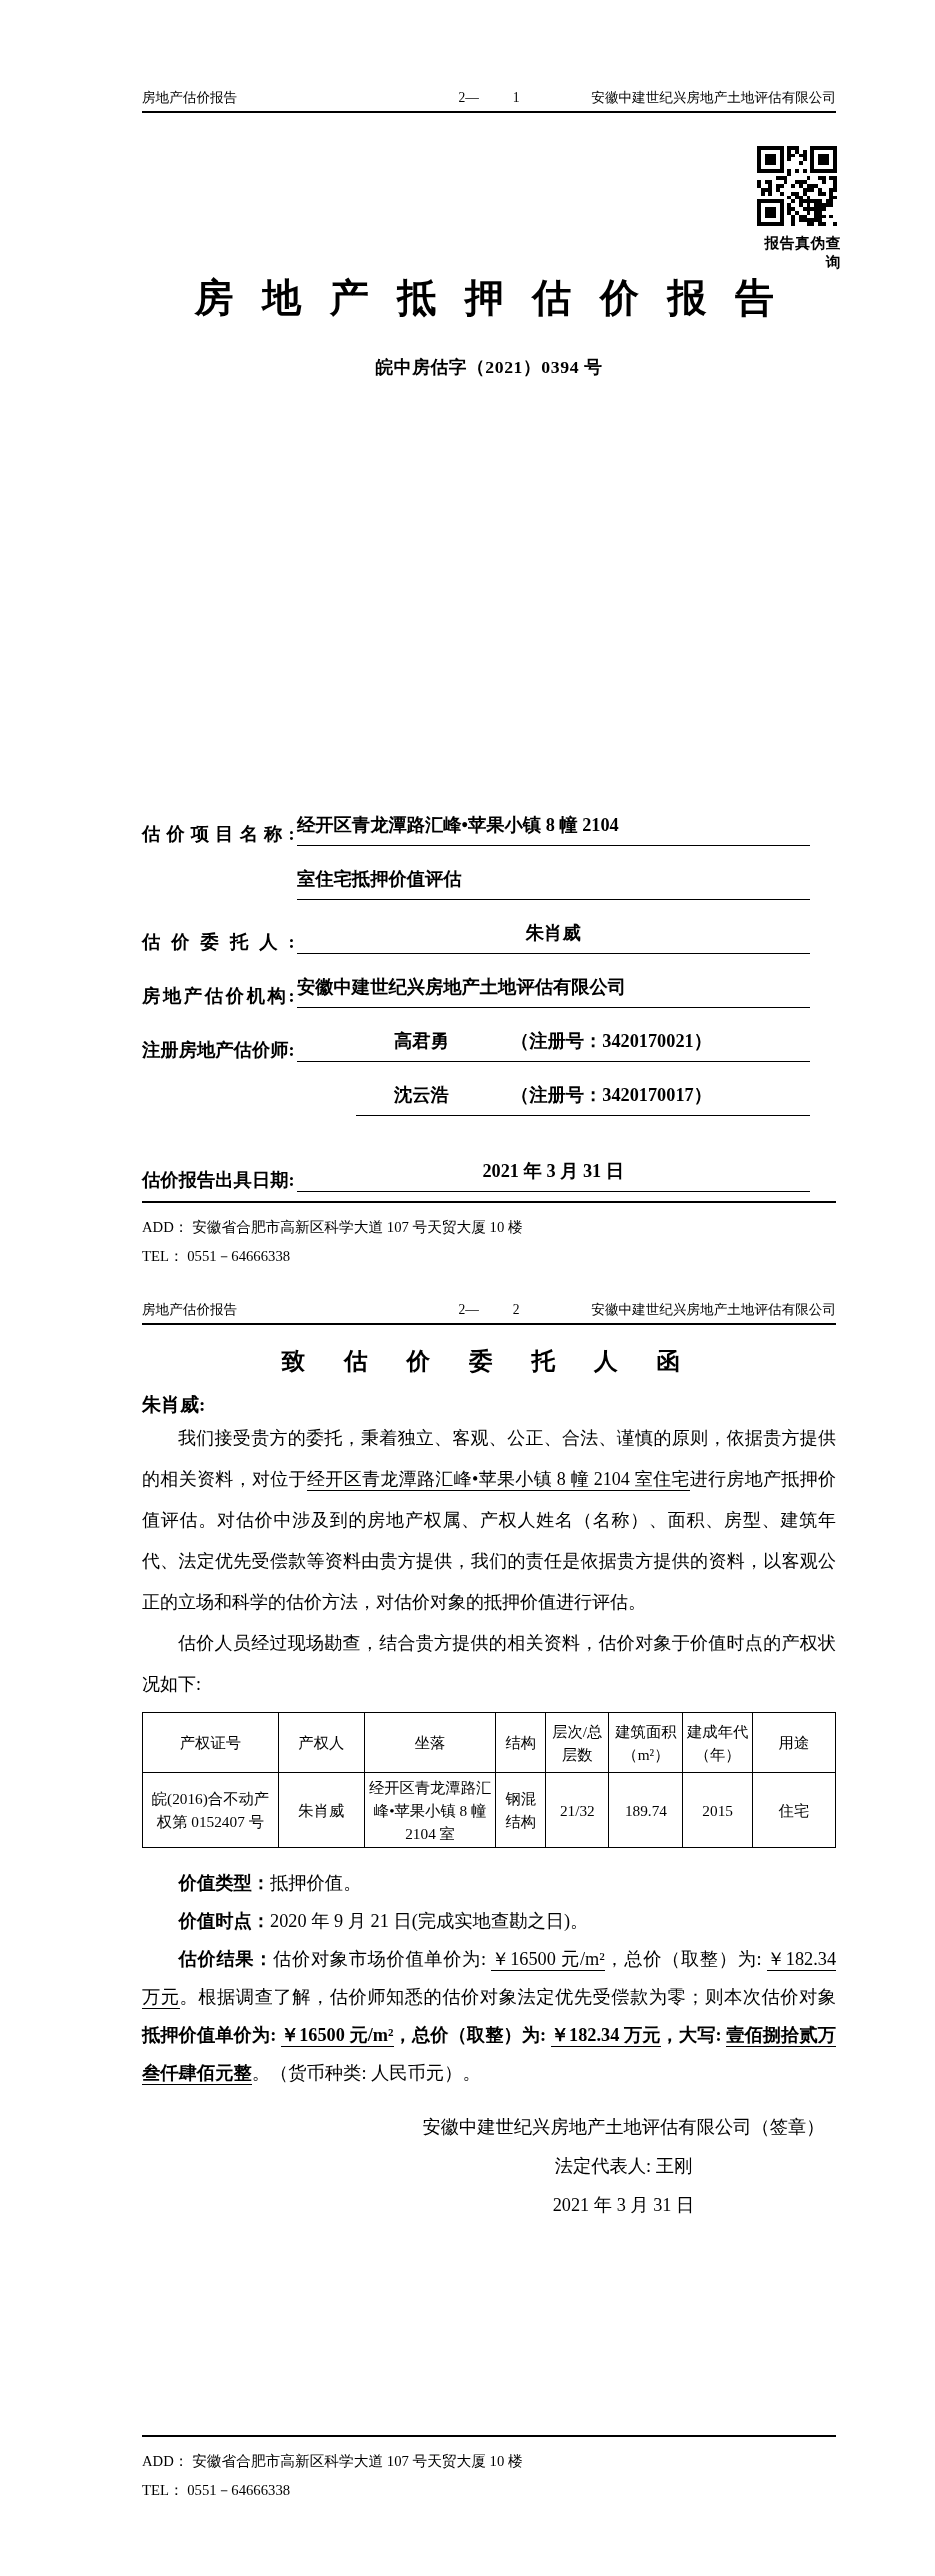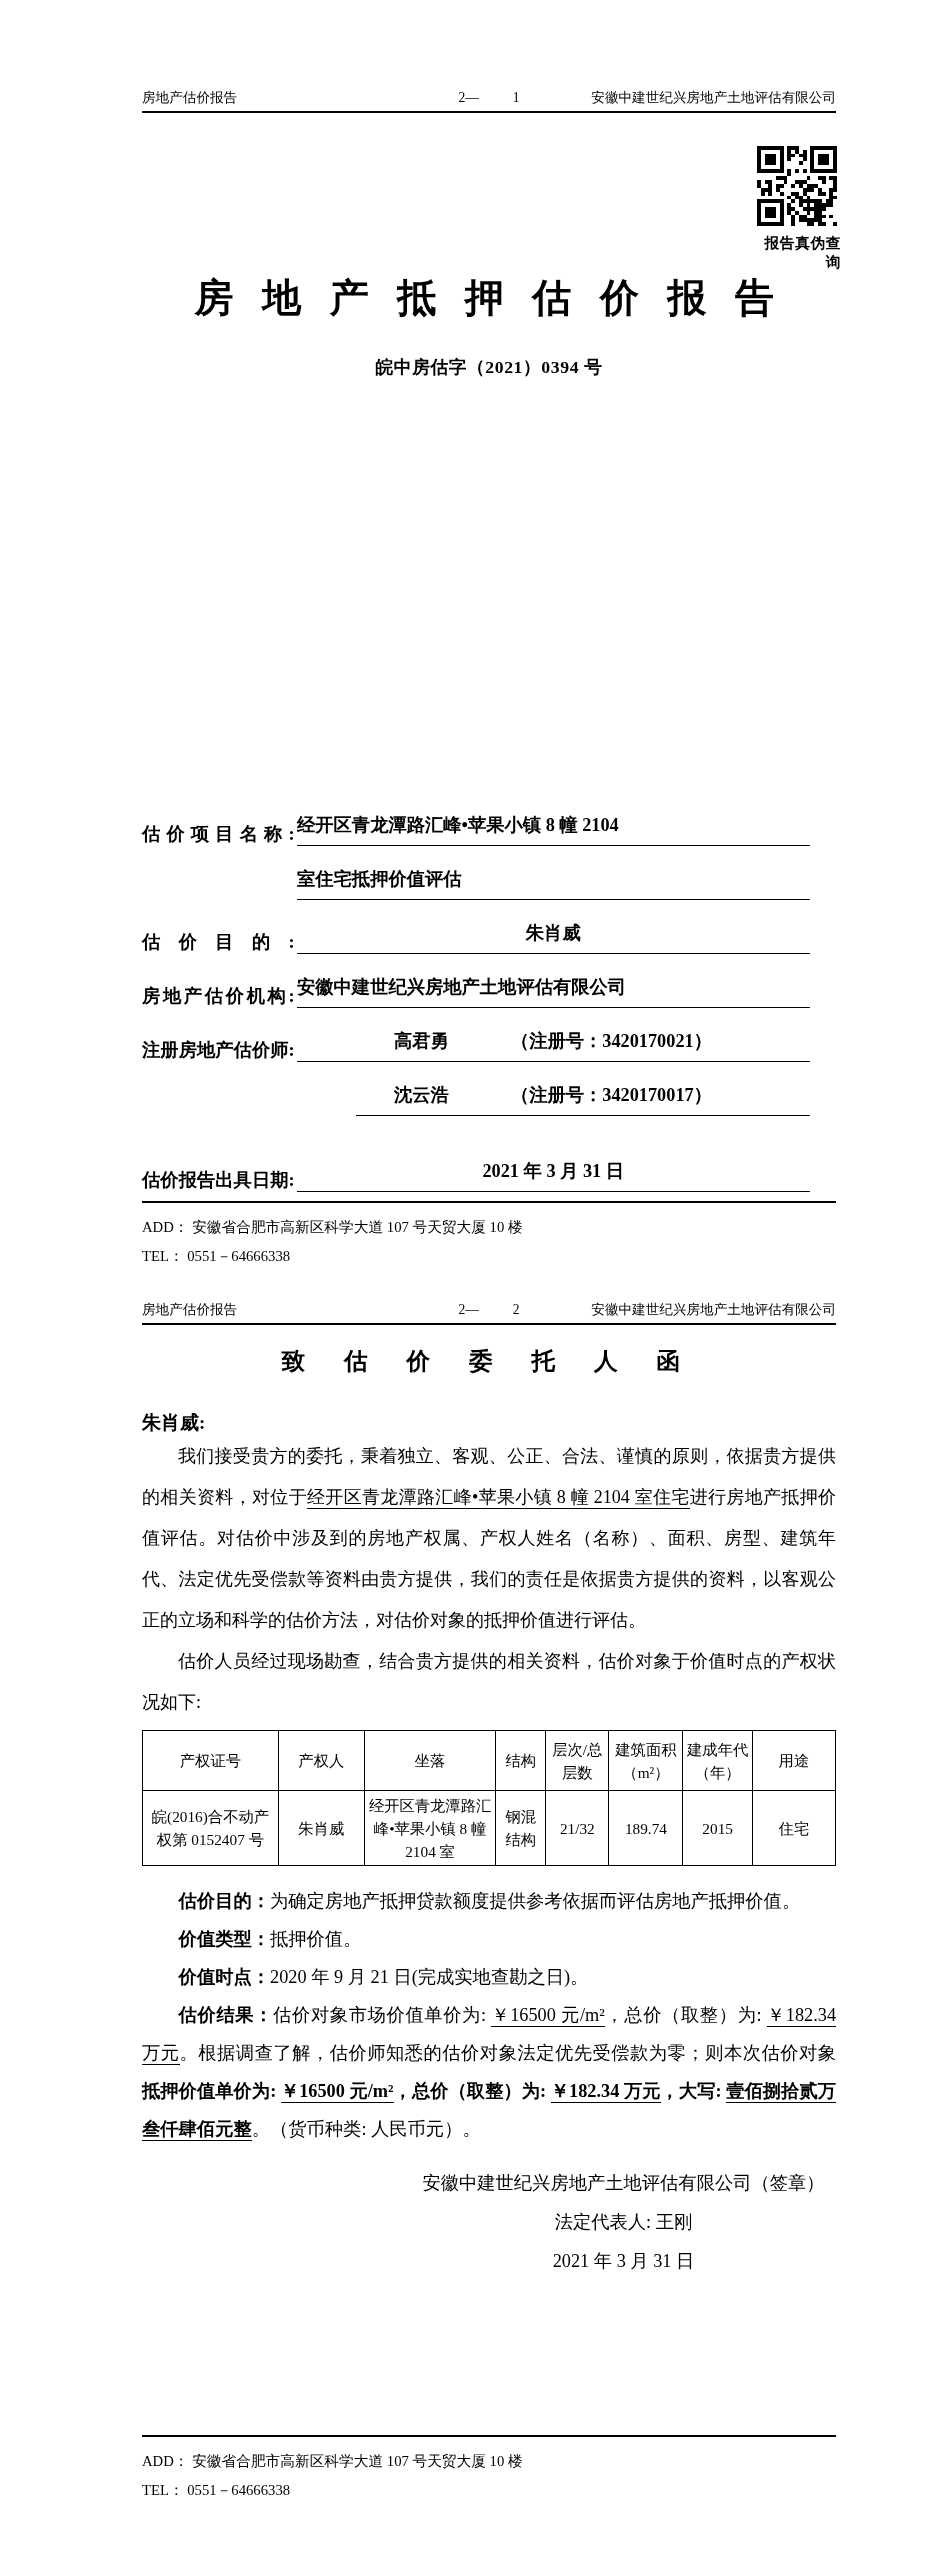--- a/index.html
+++ b/index.html
@@ -54,21 +54,21 @@
 
   
   .page-footer { position:absolute; left:142px; right:100px; border-top:2.4px solid #000; font-size:14.7px; }
   #page1 .page-footer { top:1201px; }
   #page2 .page-footer { top:1167px; }
   .page-footer .f1 { margin-top:15.3px; }
   .page-footer .f2 { margin-top:9.4px; }
 
   
   .letter-title { margin-top:20px; text-align:center; font-size:23.6px; font-weight:bold; letter-spacing:16.5px; white-space:nowrap; }
-  .salutation { margin-top:33px; font-size:19px; font-weight:bold; }
+  .salutation { margin-top:15px; font-size:19px; font-weight:bold; }
   .bodytext { font-size:18px; line-height:41px; text-align:justify; }
   .para { text-indent:2em; }
   .uline { border-bottom:1.8px solid #000; padding-bottom:0.6px; }
   .b { font-weight:bold; }
 
   table.prop {
     width:100%; border-collapse:collapse; margin-top:7px;
     font-size:15.3px; text-align:center; table-layout:fixed;
   }
   table.prop th, table.prop td {
@@ -327,21 +327,21 @@
   <div class="fields">
     <div class="frow">
       <span class="flabel">估价项目名称:</span>
       <span class="fline">经开区青龙潭路汇峰•苹果小镇 8 幢 2104</span>
     </div>
     <div class="frow">
       <span class="flabel"></span>
       <span class="fline">室住宅抵押价值评估</span>
     </div>
     <div class="frow">
-      <span class="flabel">估价目的:</span>
+      <span class="flabel">估价委托人:</span>
       <span class="fline center">朱肖威</span>
     </div>
     <div class="frow">
       <span class="flabel">房地产估价机构:</span>
       <span class="fline">安徽中建世纪兴房地产土地评估有限公司</span>
     </div>
     <div class="frow">
       <span class="flabel">注册房地产估价师:</span>
       <span class="fline"><span class="pad1">高君勇</span><span class="gap"></span><span>（注册号：3420170021）</span></span>
     </div>
@@ -413,21 +413,20 @@
         <td>钢混结构</td>
         <td>21/32</td>
         <td>189.74</td>
         <td>2015</td>
         <td>住宅</td>
       </tr>
     </tbody>
   </table>
 
   <div class="items">
-    <div class="item"><span class="b">估价目的：</span><span>为确定房地产抵押贷款额度提供参考依据而评估房地产抵押价值。</span></div>
     <div class="item"><span class="b">价值类型：</span><span>抵押价值。</span></div>
     <div class="item"><span class="b">价值时点：</span><span>2020 年 9 月 21 日(完成实地查勘之日)。</span></div>
 
     <p class="result-para"><span class="b">估价结果：</span><span>估价对象市场价值单价为: </span><span class="uline">￥16500 元/m²</span><span>，总价（取整）为: </span><span class="uline">￥182.34 万元</span><span>。根据调查了解，估价师知悉的估价对象法定优先受偿款为零；则本次估价对象</span><span class="b">抵押价值单价为: </span><span class="b uline">￥16500 元/m²</span><span class="b">，总价（取整）为: </span><span class="b uline">￥182.34 万元</span><span class="b">，大写: </span><span class="b uline">壹佰捌拾贰万叁仟肆佰元整</span><span>。（货币种类: 人民币元）。</span></p>
 
   </div>
 
   <div class="signature">
     <div>安徽中建世纪兴房地产土地评估有限公司（签章）</div>
     <div>法定代表人: 王刚</div>

